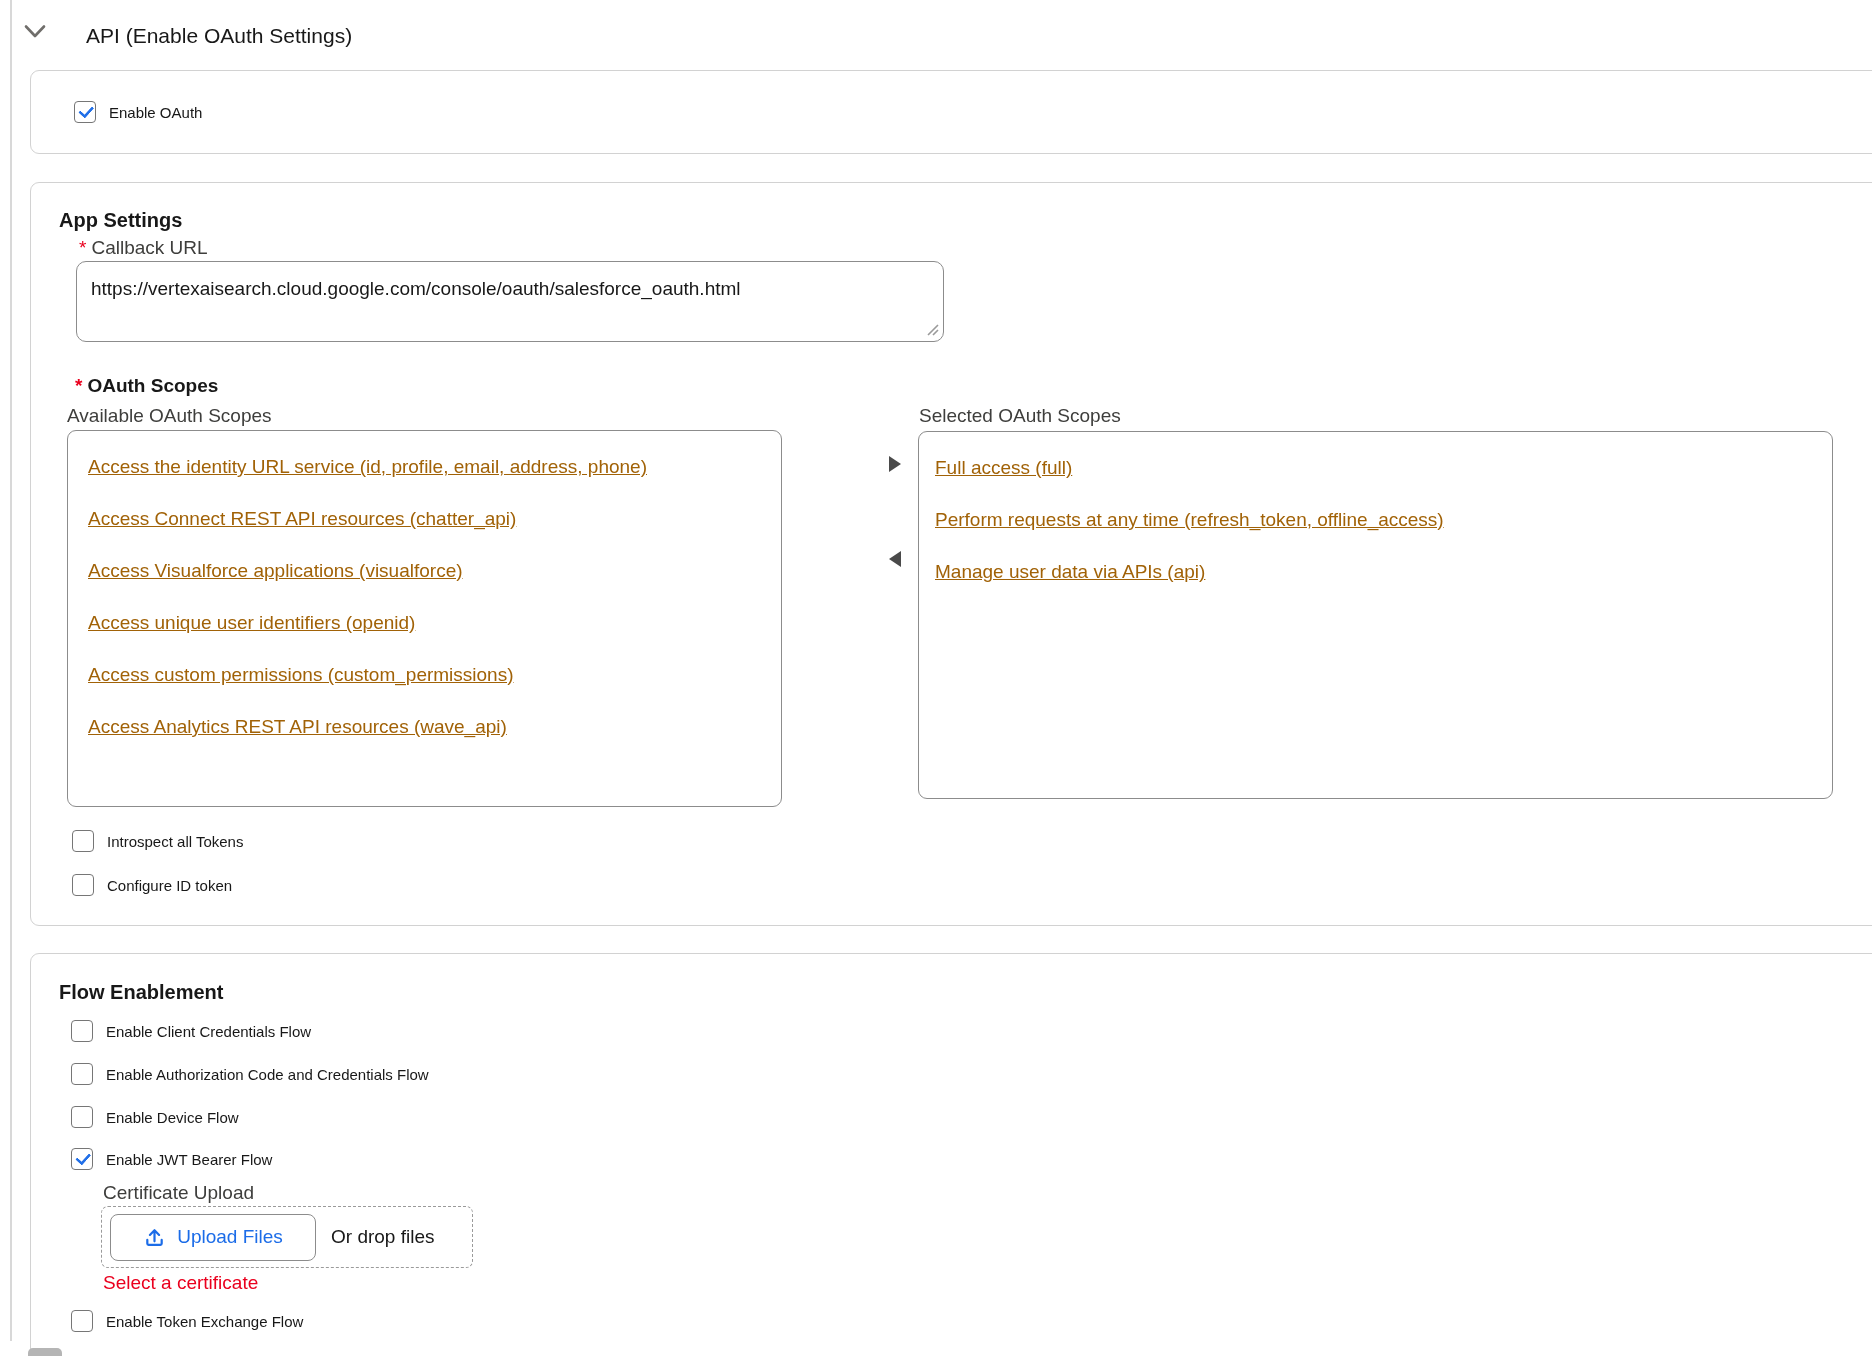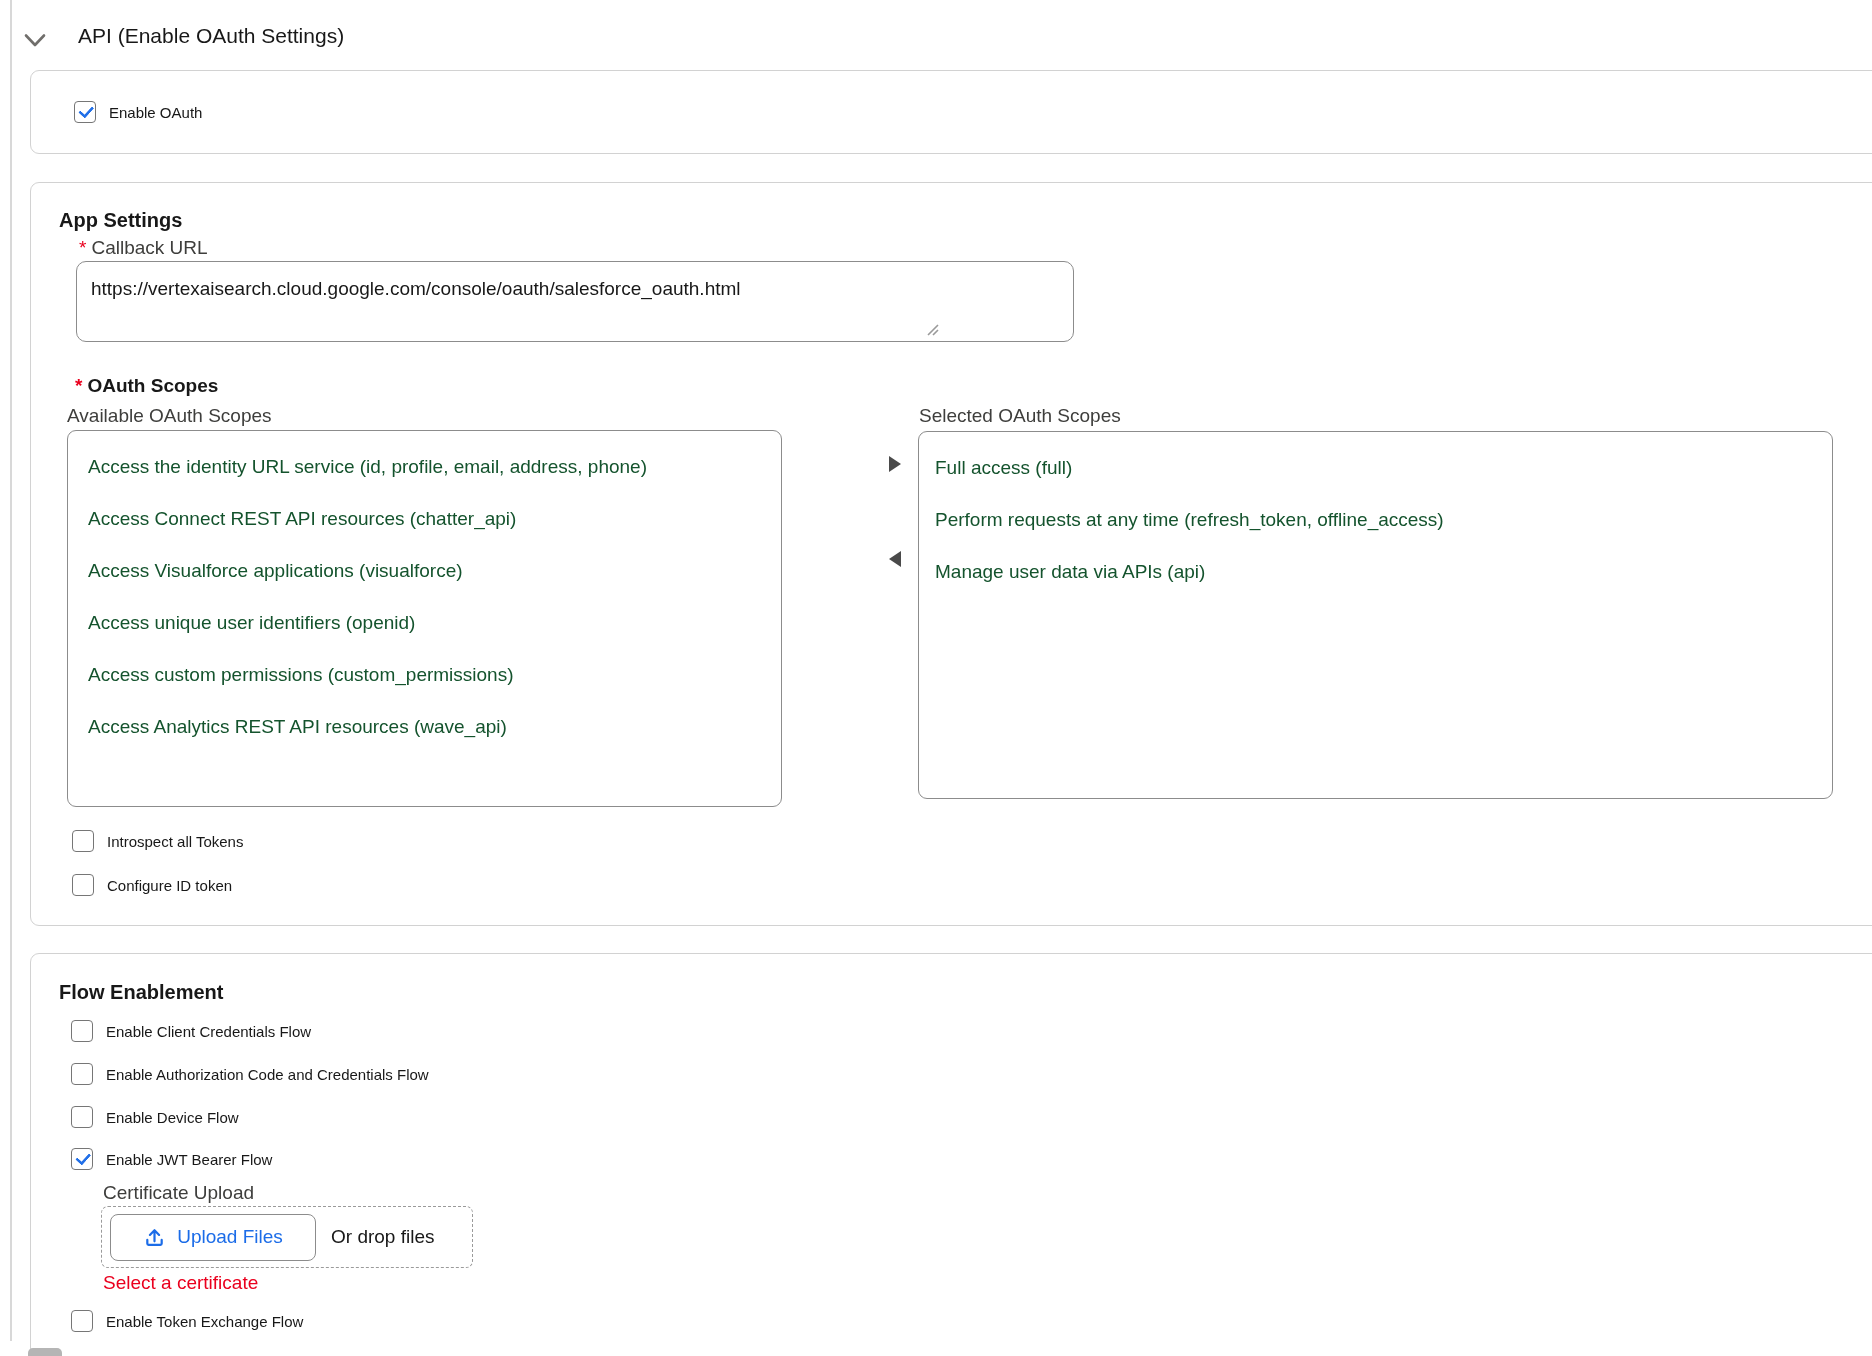--- a/index.html
+++ b/index.html
@@ -1,21 +1,21 @@
 <!DOCTYPE html>
 <html><head>
 <meta charset="utf-8">
 <style>
   html,body{margin:0;padding:0;background:#fff;}
   .page{position:relative;width:1872px;height:1356px;overflow:hidden;background:#fff;
         font-family:"Liberation Sans",sans-serif;color:#181818;}
   .vline{position:absolute;left:10px;top:0;width:2px;height:1341px;background:#d8d8d8;}
 
   
-  .sec-header{position:absolute;left:24px;top:24px;display:flex;align-items:flex-end;gap:32px;}
+  .sec-header{position:absolute;left:24px;top:24px;display:flex;align-items:flex-start;gap:40px;}
   .sec-title{font-size:21px;color:#181818;}
 
   
   .card{position:absolute;left:30px;width:1852px;background:#fff;
         border:1.5px solid #d2d2d2;border-radius:9px;box-sizing:border-box;}
   .card1{top:70px;height:84px;}
   .card2{top:182px;height:744px;}
   .card3{top:953px;height:430px;}
 
   .bold-h{position:absolute;font-size:20px;font-weight:bold;color:#181818;}
@@ -29,30 +29,30 @@
       transform:rotate(-48deg);border-radius:1px;}
   .cblabel{margin-left:13px;font-size:15px;color:#181818;white-space:nowrap;}
 
   
   .req-label{position:absolute;display:flex;align-items:center;font-size:19px;color:#3e3e3c;white-space:nowrap;}
   .req-label .star{color:#ea001e;margin-right:5px;font-size:19px;}
   .req-label.boldlbl{font-weight:bold;color:#181818;}
   .plain-label{position:absolute;font-size:19px;color:#3e3e3c;white-space:nowrap;}
 
   
-  .cb-url{position:absolute;left:45px;top:78px;width:998px;height:81px;box-sizing:border-box;
+  .cb-url{position:absolute;left:45px;top:78px;width:868px;height:81px;box-sizing:border-box;
       border:1.5px solid #8c8c8c;border-radius:10px;padding:14px 14px;font-family:"Liberation Sans",sans-serif;
       font-size:19px;color:#181818;resize:none;outline:none;line-height:1.4;background:#fff;overflow:hidden;}
   .grip{position:absolute;pointer-events:none;}
 
   
   .listbox{position:absolute;background:#fff;border:1.5px solid #8c8c8c;border-radius:9px;
       box-sizing:border-box;overflow:hidden;}
   .listbox ul{list-style:none;margin:0;padding:10px 0 0 0;}
-  .listbox li{height:52px;display:flex;align-items:center;font-size:19px;color:#14532d;white-space:nowrap;}
+  .listbox li{height:52px;display:flex;align-items:center;font-size:19px;color:#a16207;white-space:nowrap;text-decoration:underline;}
   .lb-avail li{padding-left:20px;}
   .lb-sel li{padding-left:16px;}
 
   .tri{position:absolute;width:0;height:0;cursor:pointer;}
   .tri-right{border-top:8px solid transparent;border-bottom:8px solid transparent;border-left:12px solid #4a4a4a;}
   .tri-left{border-top:8px solid transparent;border-bottom:8px solid transparent;border-right:12px solid #4a4a4a;}
 
   
   .dashed{position:absolute;left:70px;top:252px;width:372px;height:62px;box-sizing:border-box;
       border:1.6px dashed #9a9a9a;border-radius:7px;display:flex;align-items:center;}

